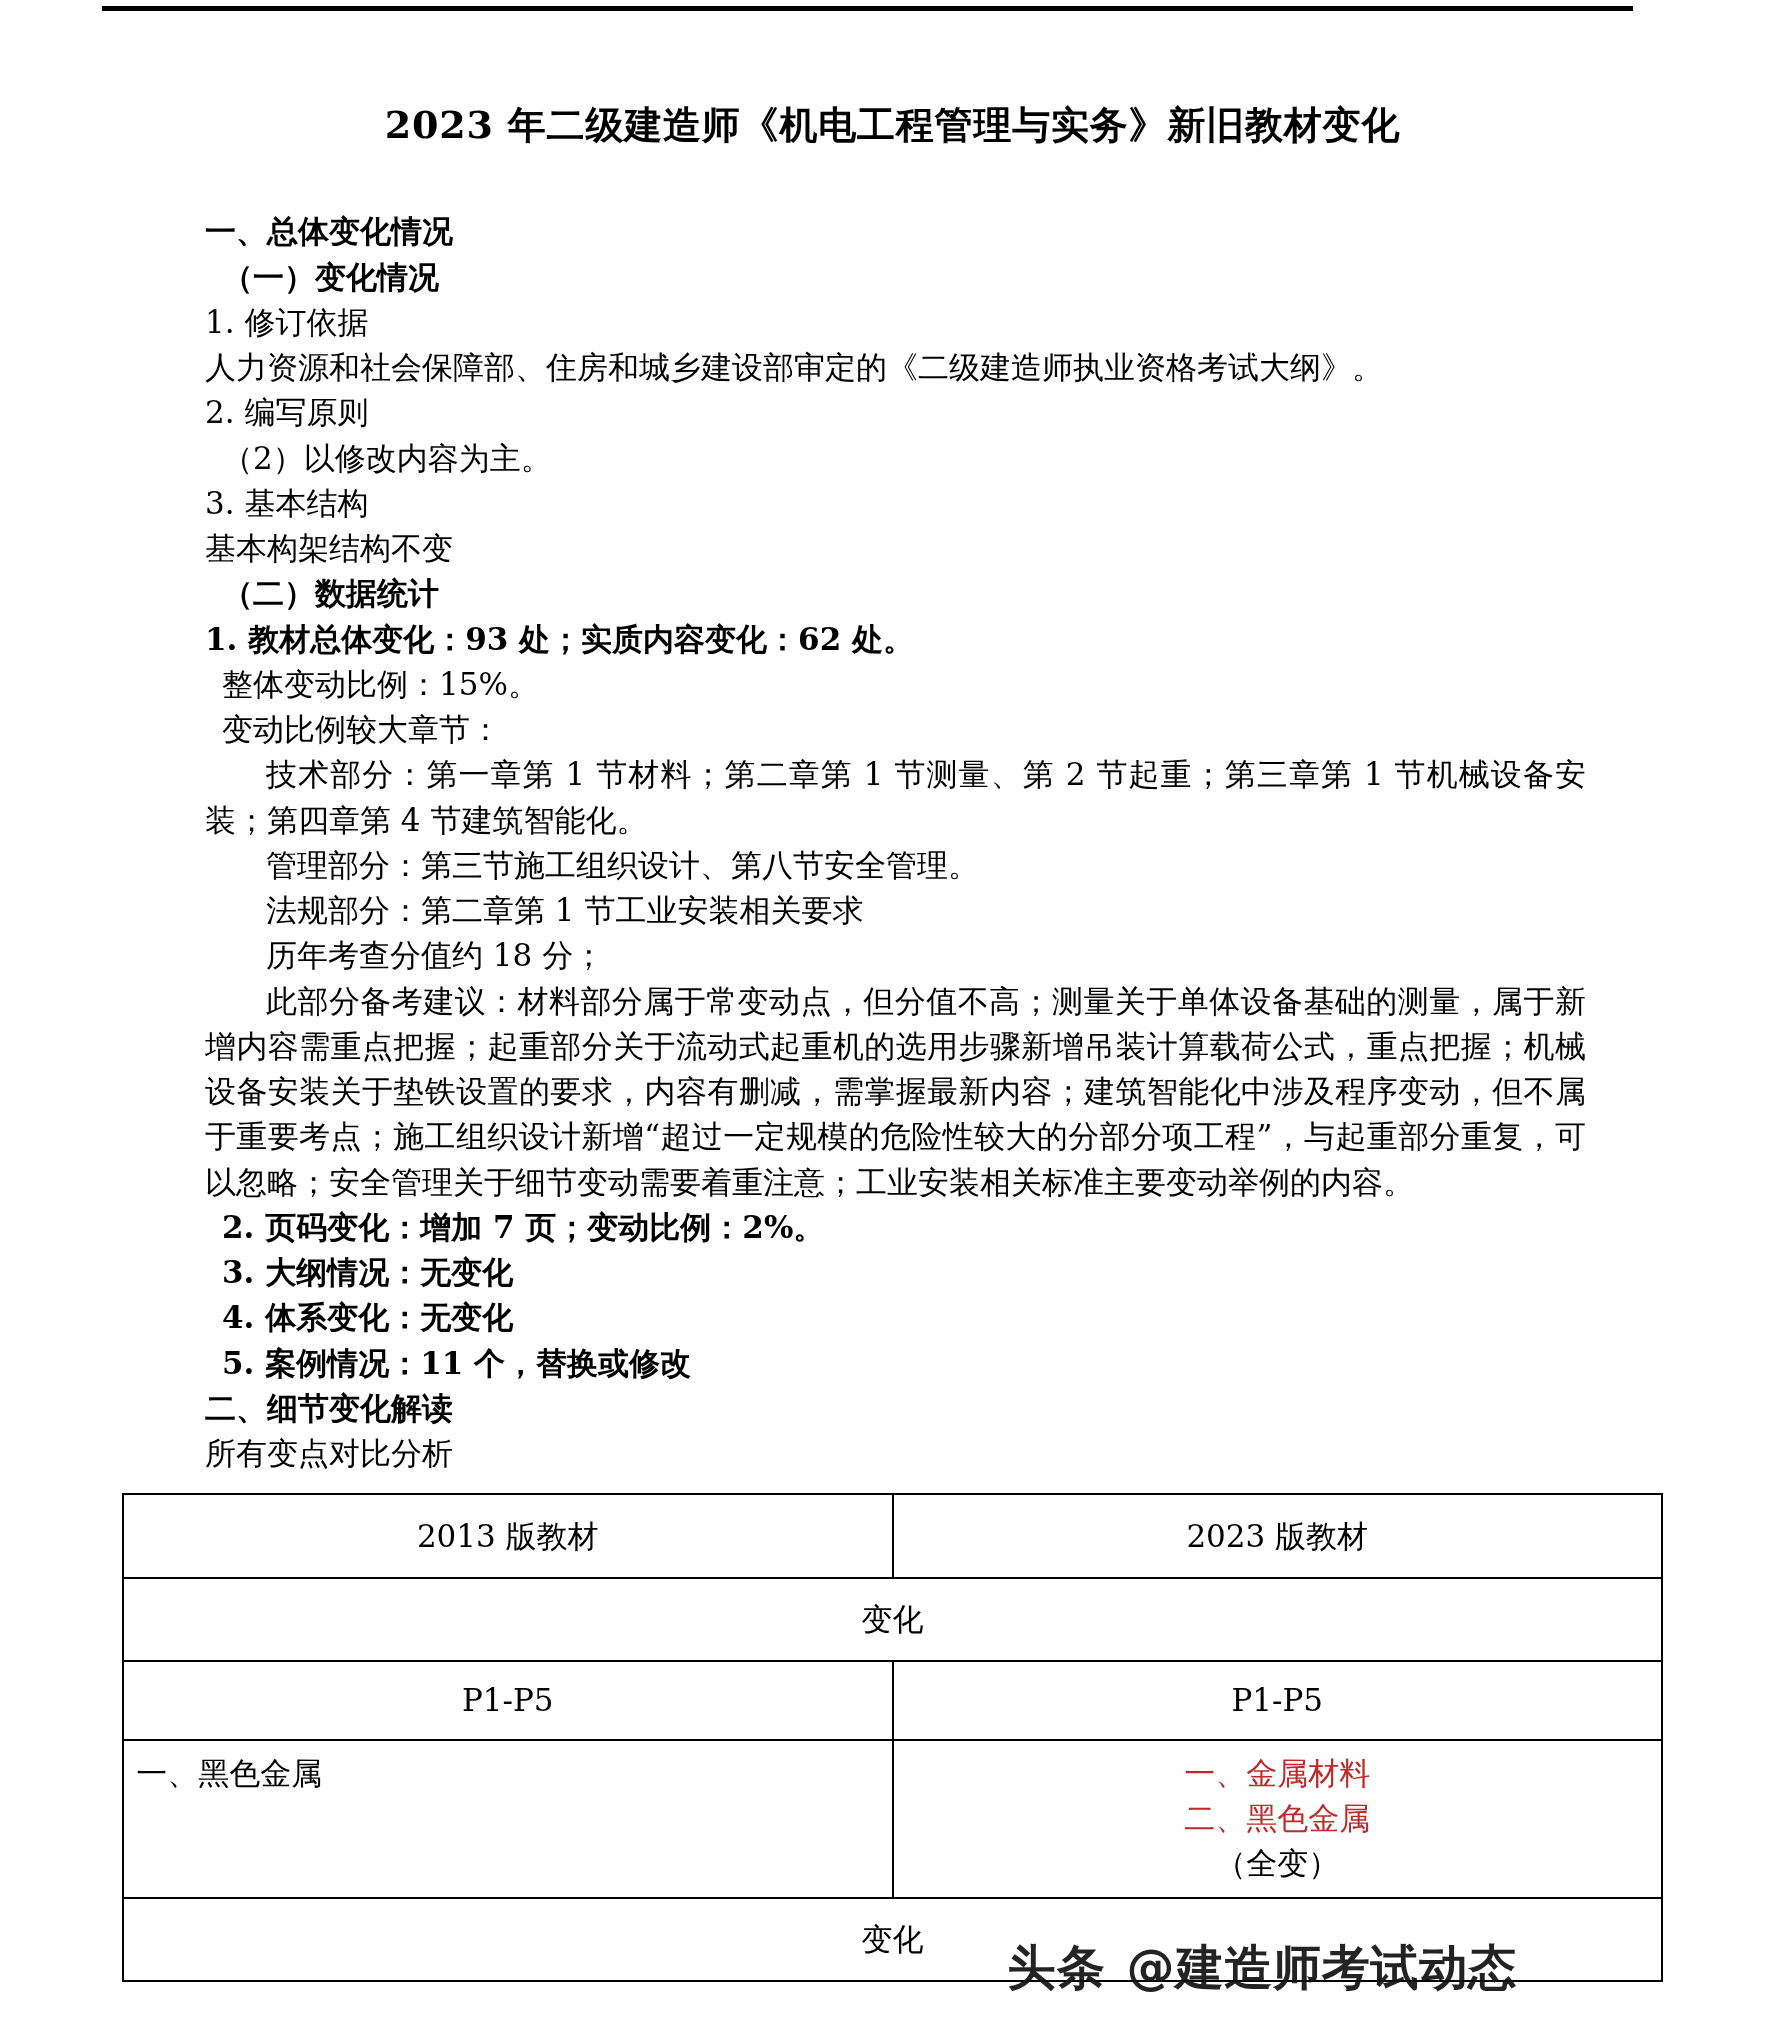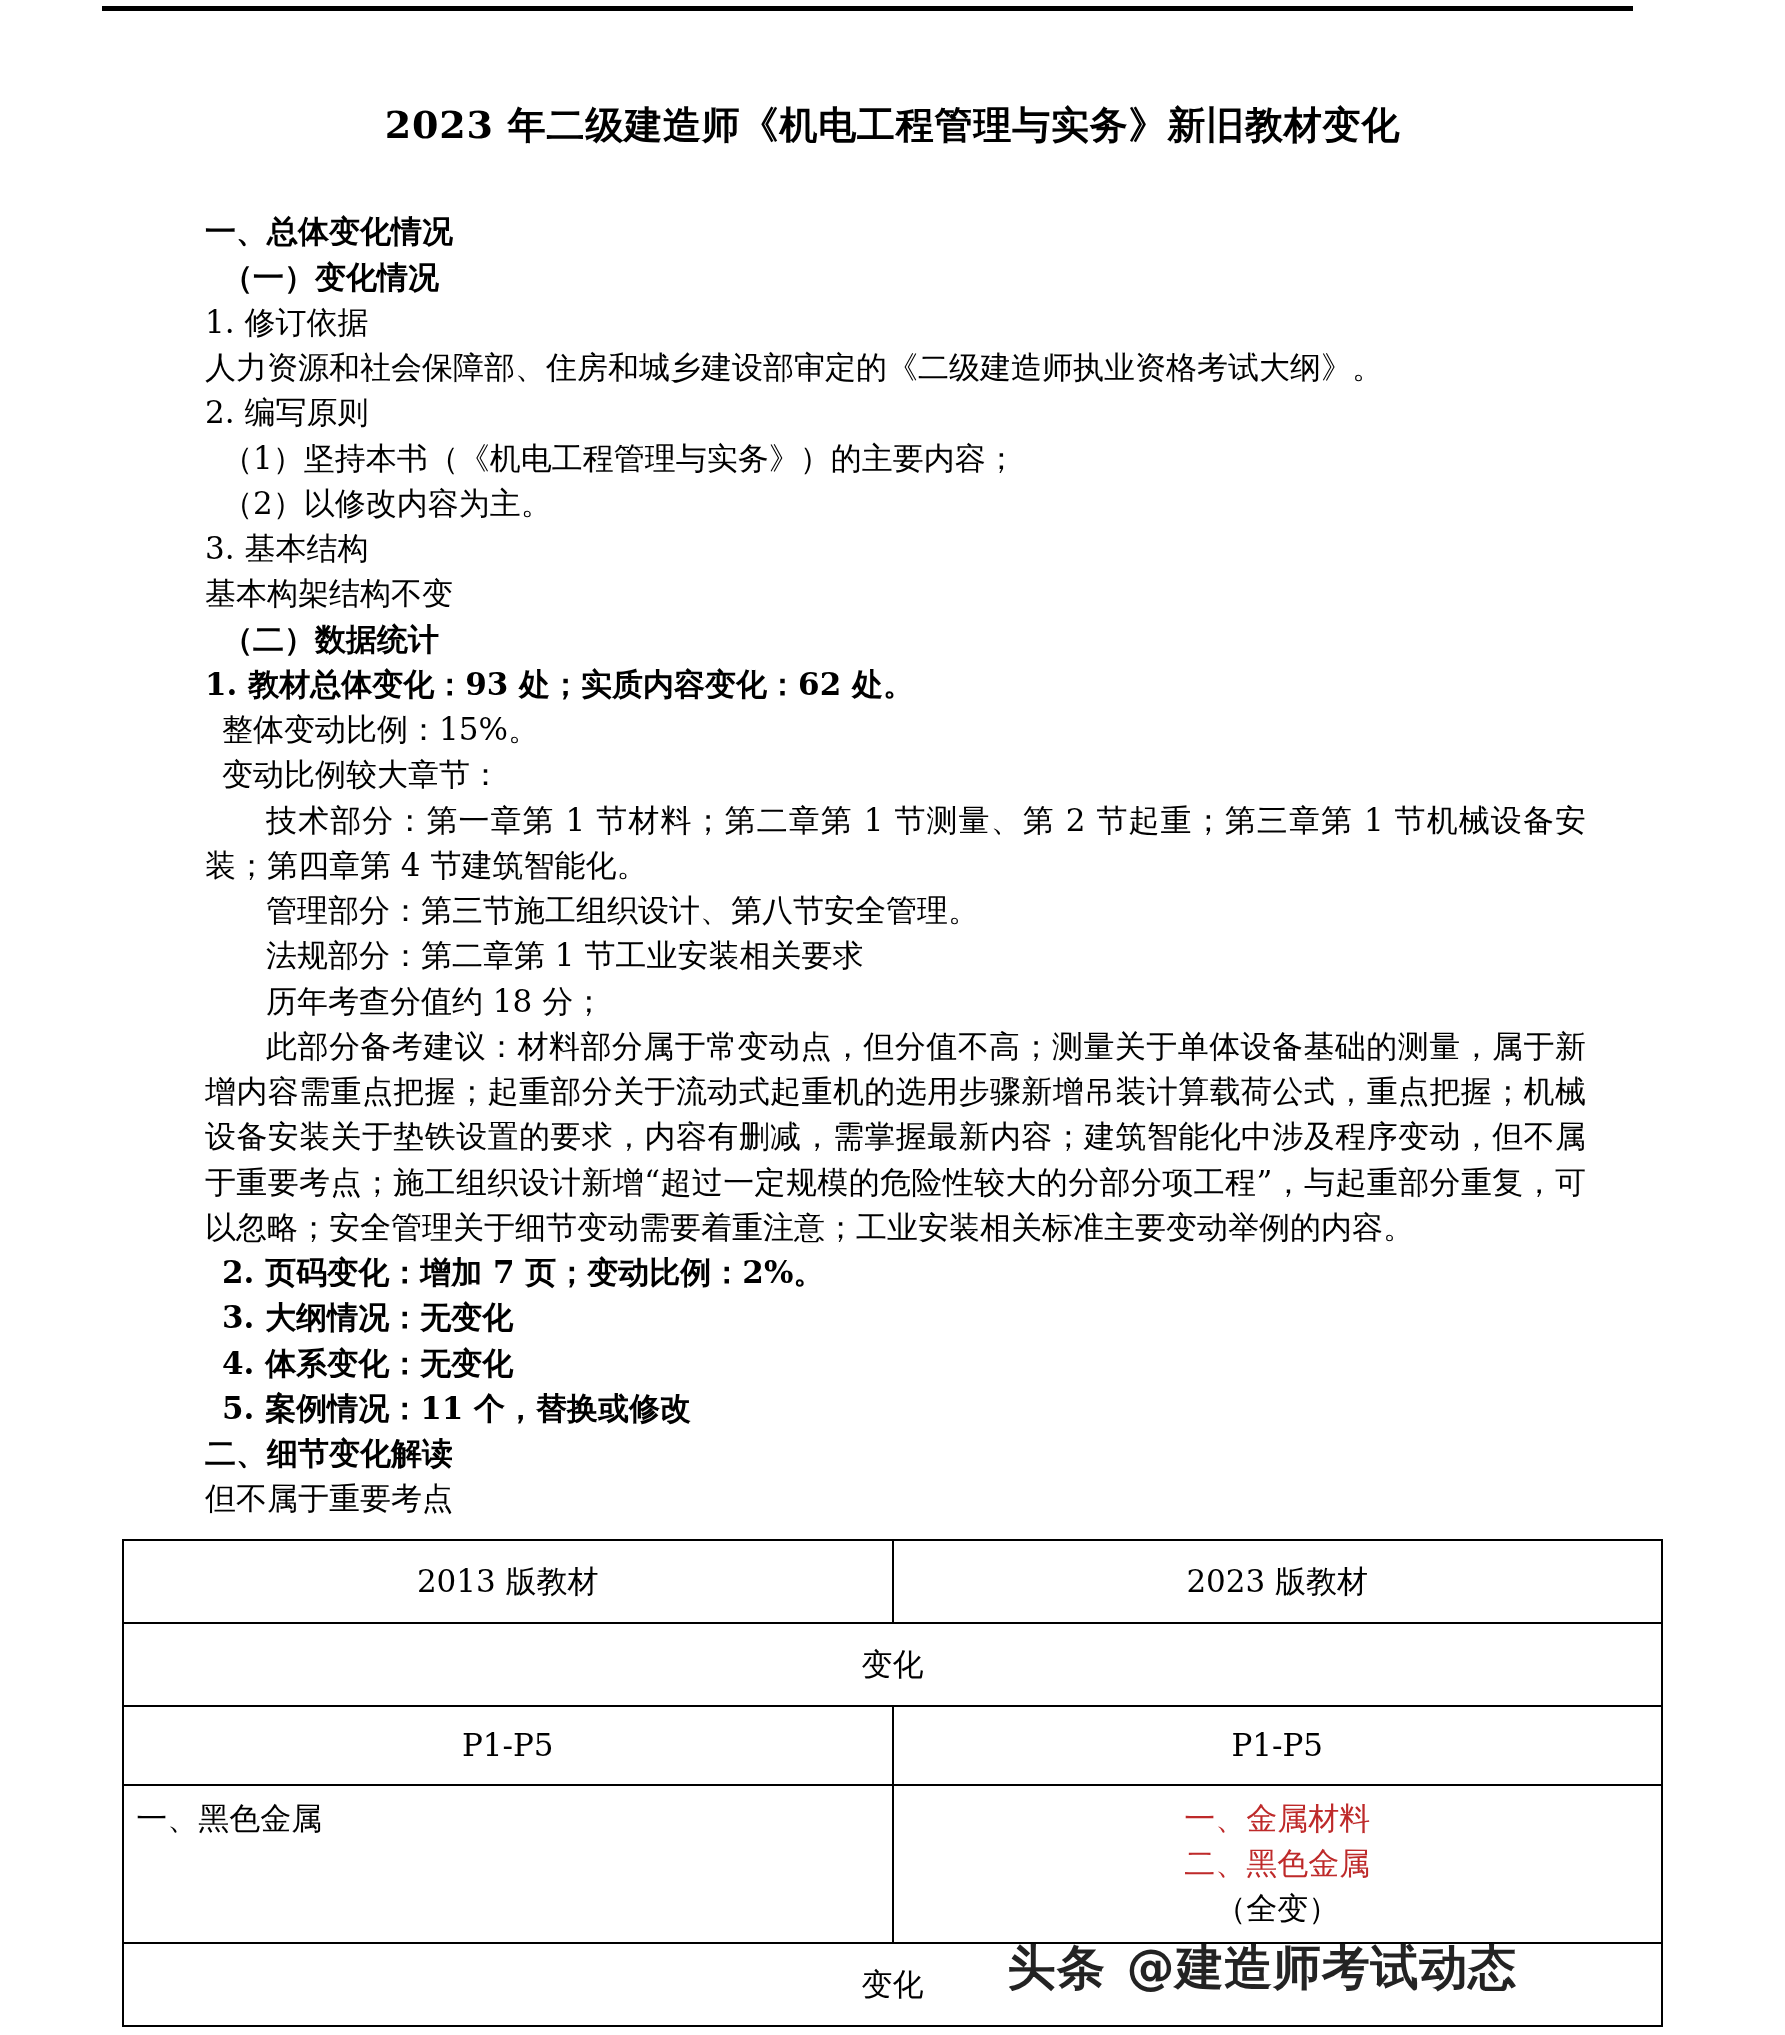--- a/index.html
+++ b/index.html
@@ -137,39 +137,38 @@
 
     <h1 class="doc-title">2023 年二级建造师《机电工程管理与实务》新旧教材变化</h1>
 
     <div class="body-block">
 
       <p class="line bold">一、总体变化情况</p>
       <p class="line bold ind2">（一）变化情况</p>
       <p class="line">1. 修订依据</p>
       <p class="line">人力资源和社会保障部、住房和城乡建设部审定的《二级建造师执业资格考试大纲》。</p>
       <p class="line">2. 编写原则</p>
-      <p class="line ind2">（1）坚持本书（《机电工程管理与实务》）的主要内容；</p>
       <p class="line ind2">（2）以修改内容为主。</p>
       <p class="line">3. 基本结构</p>
       <p class="line">基本构架结构不变</p>
       <p class="line bold ind2">（二）数据统计</p>
       <p class="line bold">1. 教材总体变化：93 处；实质内容变化：62 处。</p>
       <p class="line ind2">整体变动比例：15%。</p>
       <p class="line ind2">变动比例较大章节：</p>
       <p class="line ind-para">技术部分：第一章第 1 节材料；第二章第 1 节测量、第 2 节起重；第三章第 1 节机械设备安装；第四章第 4 节建筑智能化。</p>
       <p class="line ind-para">管理部分：第三节施工组织设计、第八节安全管理。</p>
       <p class="line ind-para">法规部分：第二章第 1 节工业安装相关要求</p>
       <p class="line ind-para">历年考查分值约 18 分；</p>
       <p class="line ind-para">此部分备考建议：材料部分属于常变动点，但分值不高；测量关于单体设备基础的测量，属于新增内容需重点把握；起重部分关于流动式起重机的选用步骤新增吊装计算载荷公式，重点把握；机械设备安装关于垫铁设置的要求，内容有删减，需掌握最新内容；建筑智能化中涉及程序变动，但不属于重要考点；施工组织设计新增“超过一定规模的危险性较大的分部分项工程”，与起重部分重复，可以忽略；安全管理关于细节变动需要着重注意；工业安装相关标准主要变动举例的内容。</p>
       <p class="line bold ind2">2. 页码变化：增加 7 页；变动比例：2%。</p>
       <p class="line bold ind2">3. 大纲情况：无变化</p>
       <p class="line bold ind2">4. 体系变化：无变化</p>
       <p class="line bold ind2">5. 案例情况：11 个，替换或修改</p>
       <p class="line bold">二、细节变化解读</p>
-      <p class="line">但不属于重要考点</p>
+      <p class="line">所有变点对比分析</p>
 
     </div>
 
     <table class="cmp-table">
       <colgroup>
         <col style="width:50%">
         <col style="width:50%">
       </colgroup>
       <tbody>
         <tr>

